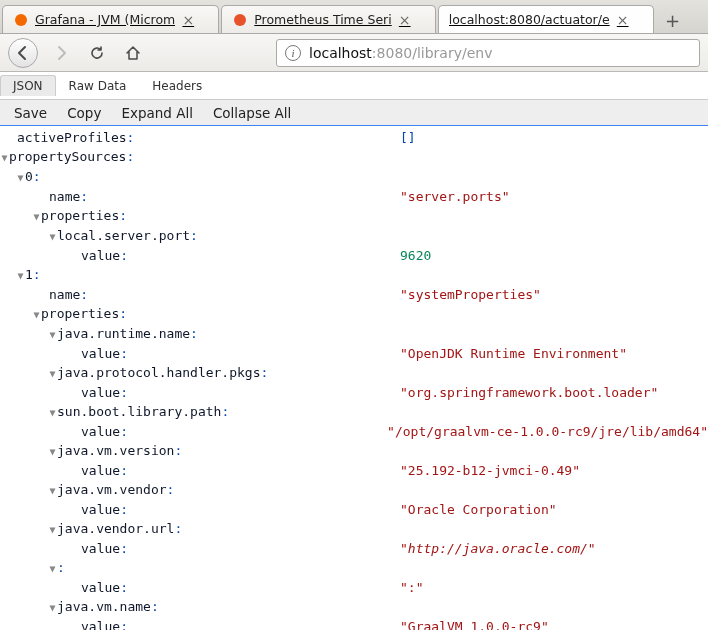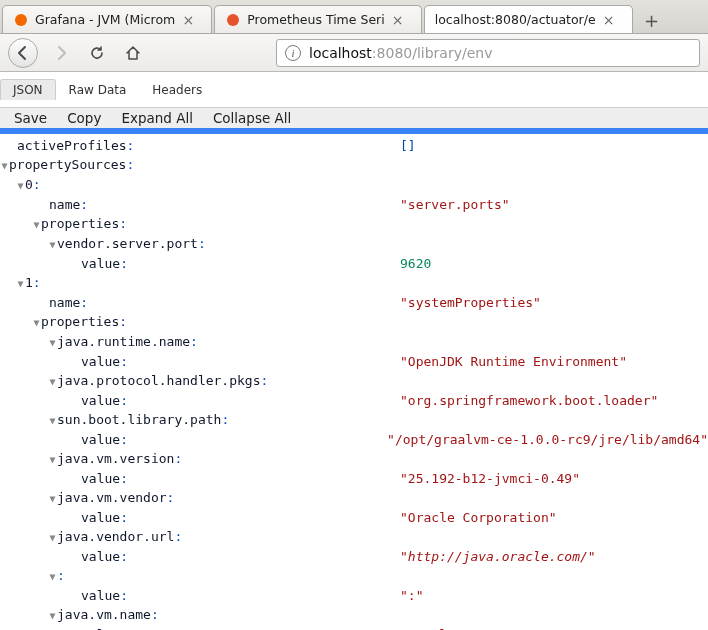--- a/index.html
+++ b/index.html
@@ -19,31 +19,32 @@
     align-items: flex-end;
     height: 34px;
     background: linear-gradient(#e4e2dd, #d6d4cf);
     border-bottom: 1px solid #a9a9a9;
     padding-left: 2px;
   }
   .tab {
     display: flex;
     align-items: center;
     height: 28px;
-    padding: 0 16px 0 10px;
+    padding: 0 23px 0 10px;
     border: 1px solid #a9a9a9;
     border-bottom: none;
     border-radius: 5px 5px 0 0;
     margin-right: 2px;
     background: linear-gradient(#f9f8f6, #ecebe7);
     max-width: 220px;
     min-width: 180px;
     overflow: hidden;
     position: relative;
     cursor: default;
+    text-decoration: underline;
   }
   .tab.active {
     background: #fefefe;
   }
   .tab-favicon {
     width: 16px; height: 16px;
     margin-right: 6px;
     flex: 0 0 16px;
   }
   .tab-title {
@@ -120,40 +121,40 @@
   }
   .url-text { font-size: 14px; color: #999; }
   .url-text .host { color: #111; text-align: right; }
   .url-text .path { color: #999; }
   
   .sub-tabs {
     display: flex;
     align-items: center;
     border-bottom: 1px solid #ccc;
     background: #fff;
-    height: 36px;
+    height: 28px;
     font-size: 12px;
   }
   .sub-tab {
     padding: 3px 12px;
     color: #333;
     border: 1px solid transparent;
     border-bottom: none;
   }
   .sub-tab.active {
     border: 1px solid #ccc;
     border-bottom: none;
     border-radius: 3px 3px 0 0;
     background: #eaeaea;
   }
   .action-bar {
     display: flex;
     align-items: center;
     background: #eeeeee;
-    border-bottom: 6px solid #3b82f6;
+    border-bottom: 1px solid #3b82f6;
     height: 26px;
     padding: 0 4px;
     font-size: 13.5px;
   }
   .action-item {
     padding: 2px 10px;
     color: #222;
   }
   
   .json-tree {
@@ -274,21 +275,21 @@
   <div class="row">
     <span class="keycell"><span class="pad" style="width:40px"></span><span class="twisty"></span><span class="key">name</span><span class="colon">:</span></span>
     <span class="valcol str">"server.ports"</span>
   </div>
 
   <div class="row">
     <span class="keycell"><span class="pad" style="width:32px"></span><span class="twisty">▼</span><span class="key">properties</span><span class="colon">:</span></span>
   </div>
 
   <div class="row">
-    <span class="keycell"><span class="pad" style="width:48px"></span><span class="twisty">▼</span><span class="key">vendor.server.port</span><span class="colon">:</span></span>
+    <span class="keycell"><span class="pad" style="width:48px"></span><span class="twisty">▼</span><span class="key">local.server.port</span><span class="colon">:</span></span>
   </div>
 
   <div class="row">
     <span class="keycell"><span class="pad" style="width:72px"></span><span class="twisty"></span><span class="key">value</span><span class="colon">:</span></span>
     <span class="valcol num">9620</span>
   </div>
 
   <div class="row">
     <span class="keycell"><span class="pad" style="width:16px"></span><span class="twisty">▼</span><span class="key">1</span><span class="colon">:</span></span>
   </div>

